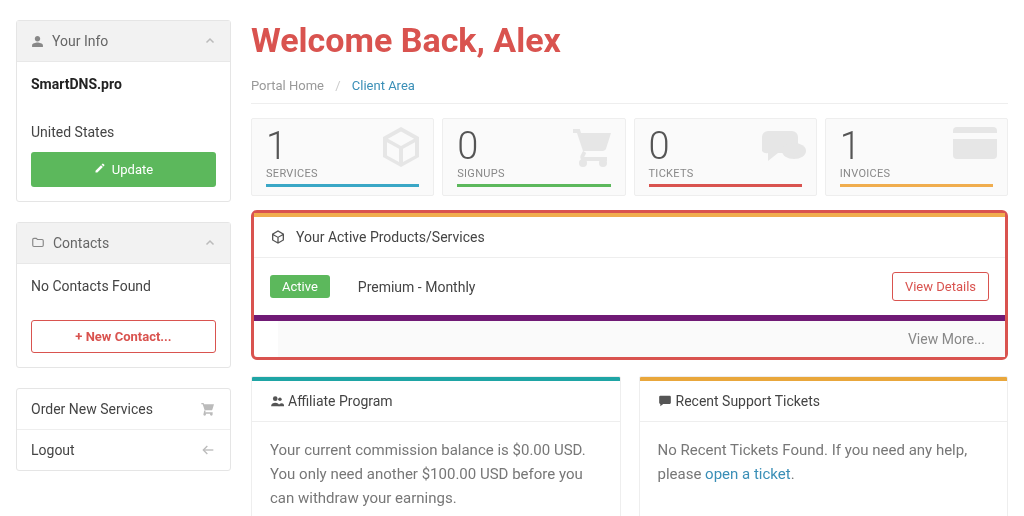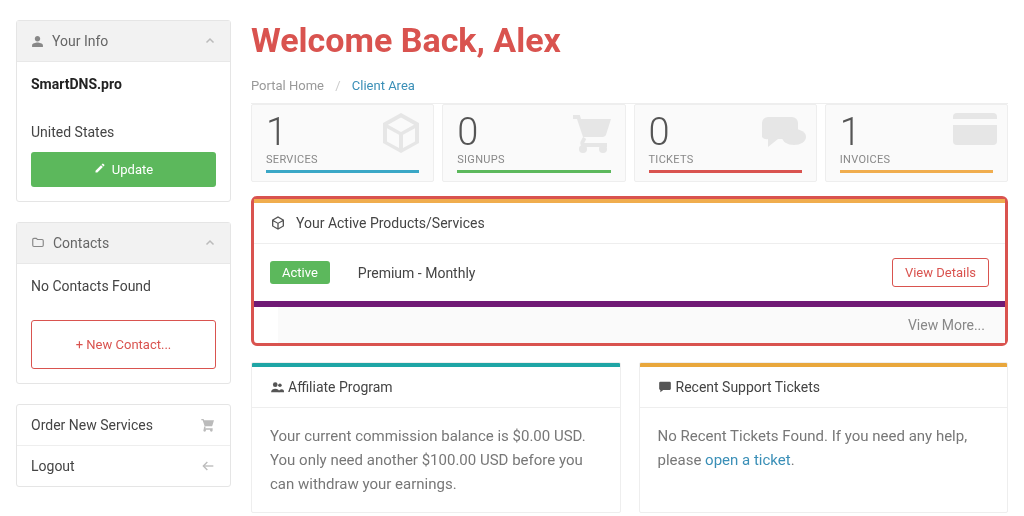--- a/index.html
+++ b/index.html
@@ -8,28 +8,28 @@
   .sidebar { width:215px; flex:0 0 215px; display:flex; flex-direction:column; gap:20px; }
   .panel { border:1px solid #e5e5e5; border-radius:3px; background:#fff; }
   .panel-head { background:#f2f2f2; padding:12px 14px; display:flex; align-items:center; gap:8px; color:#666; border-bottom:1px solid #e8e8e8; position:relative;}
   .panel-head .chev { position:absolute; right:14px; top:50%; transform:translateY(-50%); }
   .panel-body { padding:14px; }
   .brand { font-weight:700; color:#222; }
   .name { font-style:italic; color:#444; }
   .country { margin-top:32px; color:#444; }
   .btn-update { margin-top:12px; width:100%; background:#5cb85c; color:#fff; text-align:center; padding:10px 0; border-radius:3px; font-size:13px; display:flex; justify-content:center; align-items:flex-start; gap:6px;}
   .contacts-body { padding:14px; color:#444;}
-  .btn-new-contact { margin:12px 14px 14px 14px; border:1px solid #d9534f; color:#d9534f; background:#fff; text-align:center; padding:16px 0; border-radius:3px; font-size:13px;}
+  .btn-new-contact { margin:12px 14px 14px 14px; border:1px solid #d9534f; color:#d9534f; background:#fff; text-align:center; padding:8px 0; border-radius:3px; font-size:13px;font-weight:bold;}
   .shortcut-row { padding:12px 14px; border-top:1px solid #eee; display:flex; align-items:center; justify-content:space-between; color:#444;}
   .shortcut-row:first-of-type { border-top:none; }
   .icon-muted { color:#bbb; }
 
   .main { flex:1; min-width:0; }
   .title { color:#d9534f; font-size:34px; font-weight:700; margin-bottom:10px;}
-  .crumb-wrap { padding:8px 0 10px 0; border-bottom:1px solid #eee; color:#999; font-size:13px; }
+  .crumb-wrap { padding:8px 0 10px 0; border-bottom:1px solid #eee; color:#999; font-size:13px; margin-bottom:14px;}
   .crumb-wrap a { color:#3a8fb7; text-decoration:none;}
   .sep { margin:0 8px; color:#ccc;}
 
   .stats { display:flex; gap:8px; }
   .stat { flex:1; border:1px solid #eee; background:#fafafa; border-radius:2px; padding:8px 14px 8px 14px; position:relative; overflow:hidden;}
   .stat .num { font-size:38px; font-weight:300; color:#555; line-height:1;}
   .stat .lbl { font-size:11px; letter-spacing:0.3px; color:#888; margin-top:2px;}
   .stat .bar { height:3px; width:100%; margin-top:4px; }
   .stat .bg-icon { position:absolute; right:8px; top:4px; }
   .c1 .bar{background:#3aa7c6;} .c2 .bar{background:#5cb85c;} .c3 .bar{background:#d9534f;} .c4 .bar{background:#f0ad4e;}

